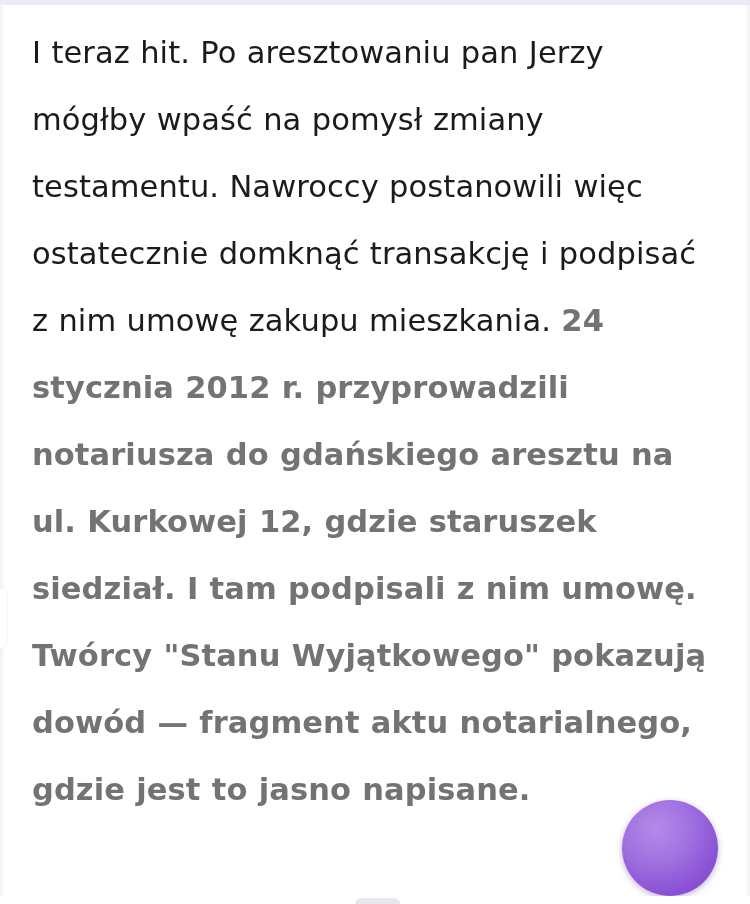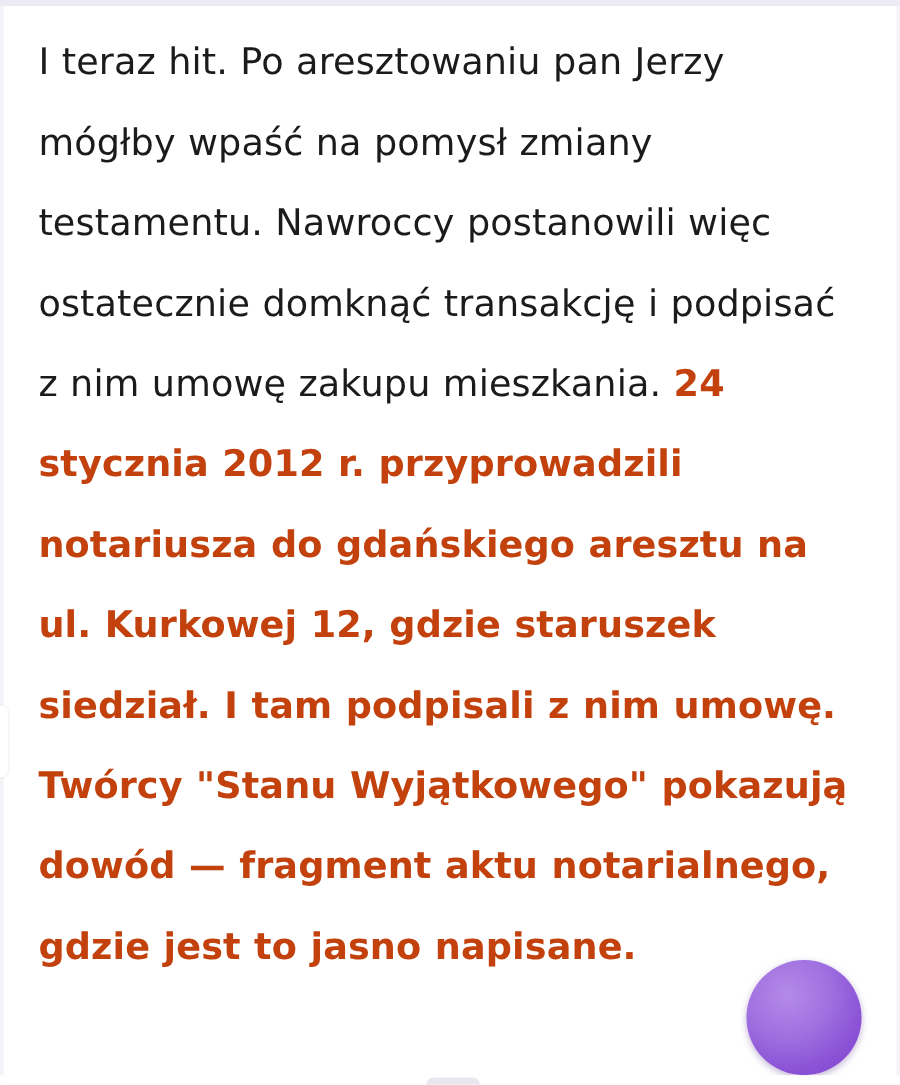--- a/index.html
+++ b/index.html
@@ -79,21 +79,21 @@
   .article p {
     margin: 0;
     font-size: 30.5px;
     line-height: 67px;
     color: #1b1b1b;
     letter-spacing: 0.1px;
     word-spacing: 0.5px;
   }
   .article p .bold {
     font-weight: bold;
-    color: #c2410c;
+    color: #737373;
   }
   
   .bubble {
     position: absolute;
     left: 622px;
     top: 800px;
     width: 96px;
     height: 96px;
     border-radius: 50%;
     background: radial-gradient(circle at 36% 30%, #b48ae8 0%, #a071e0 38%, #8b52d6 70%, #7b45c9 100%);

